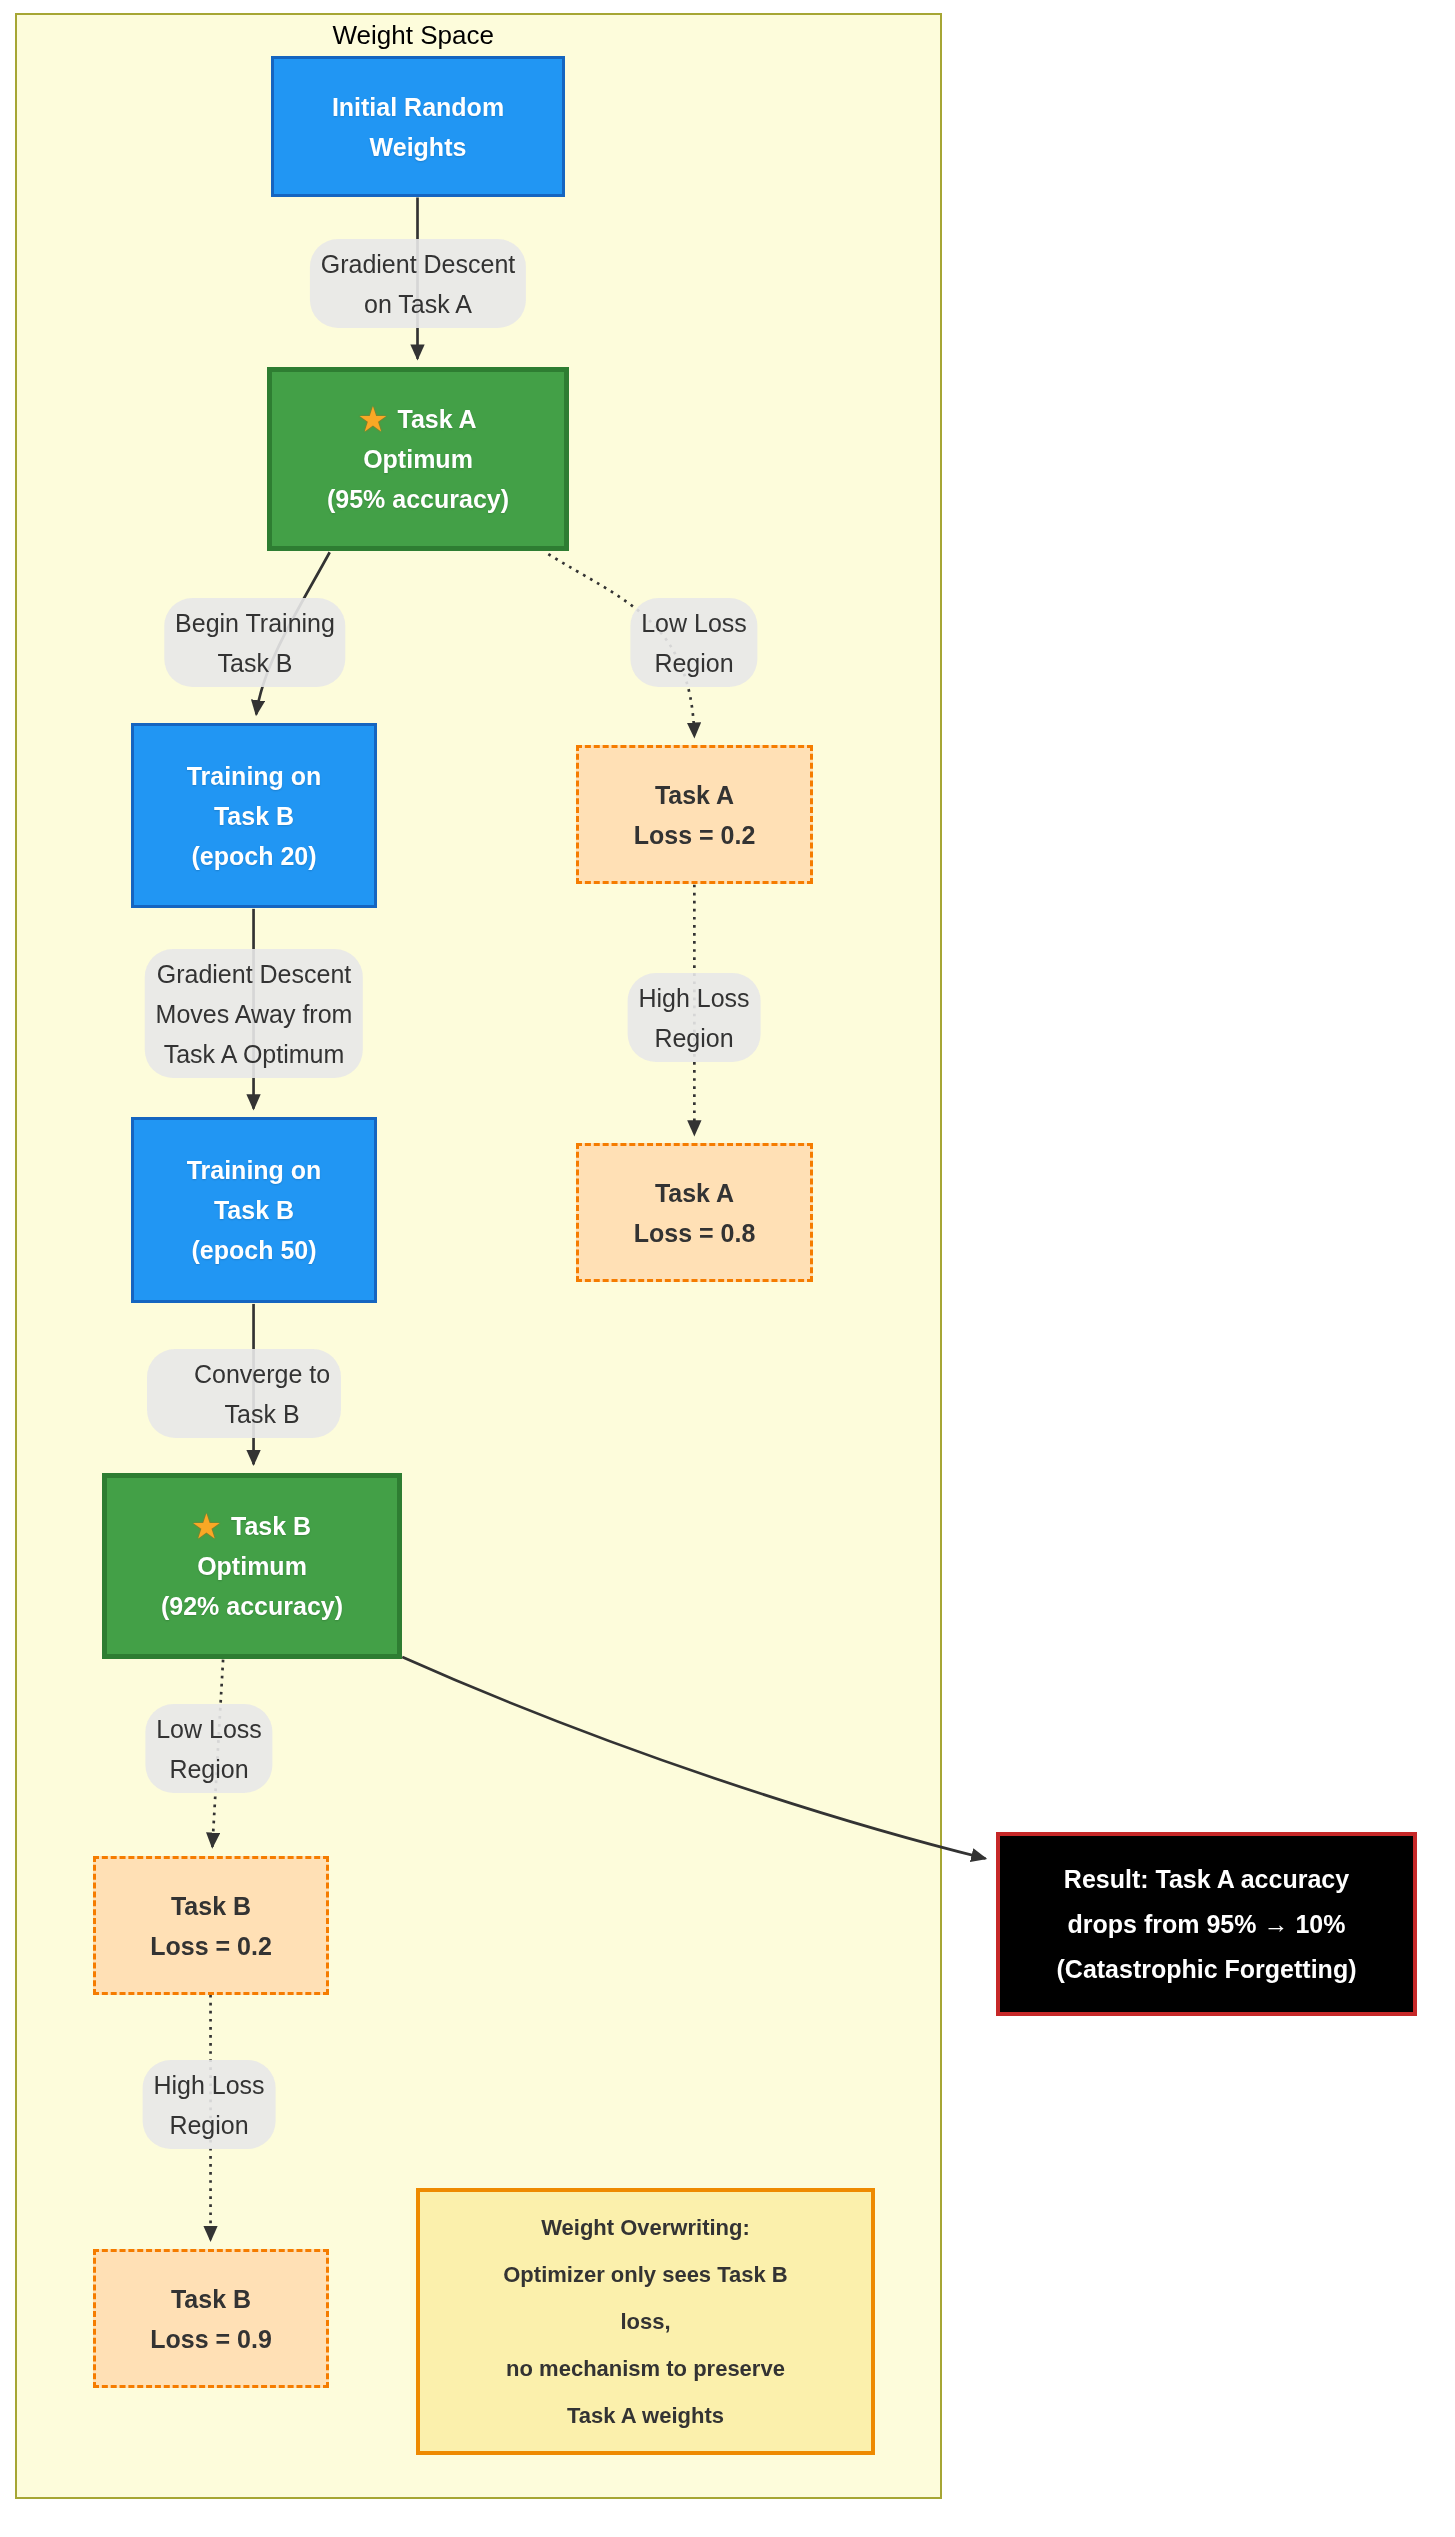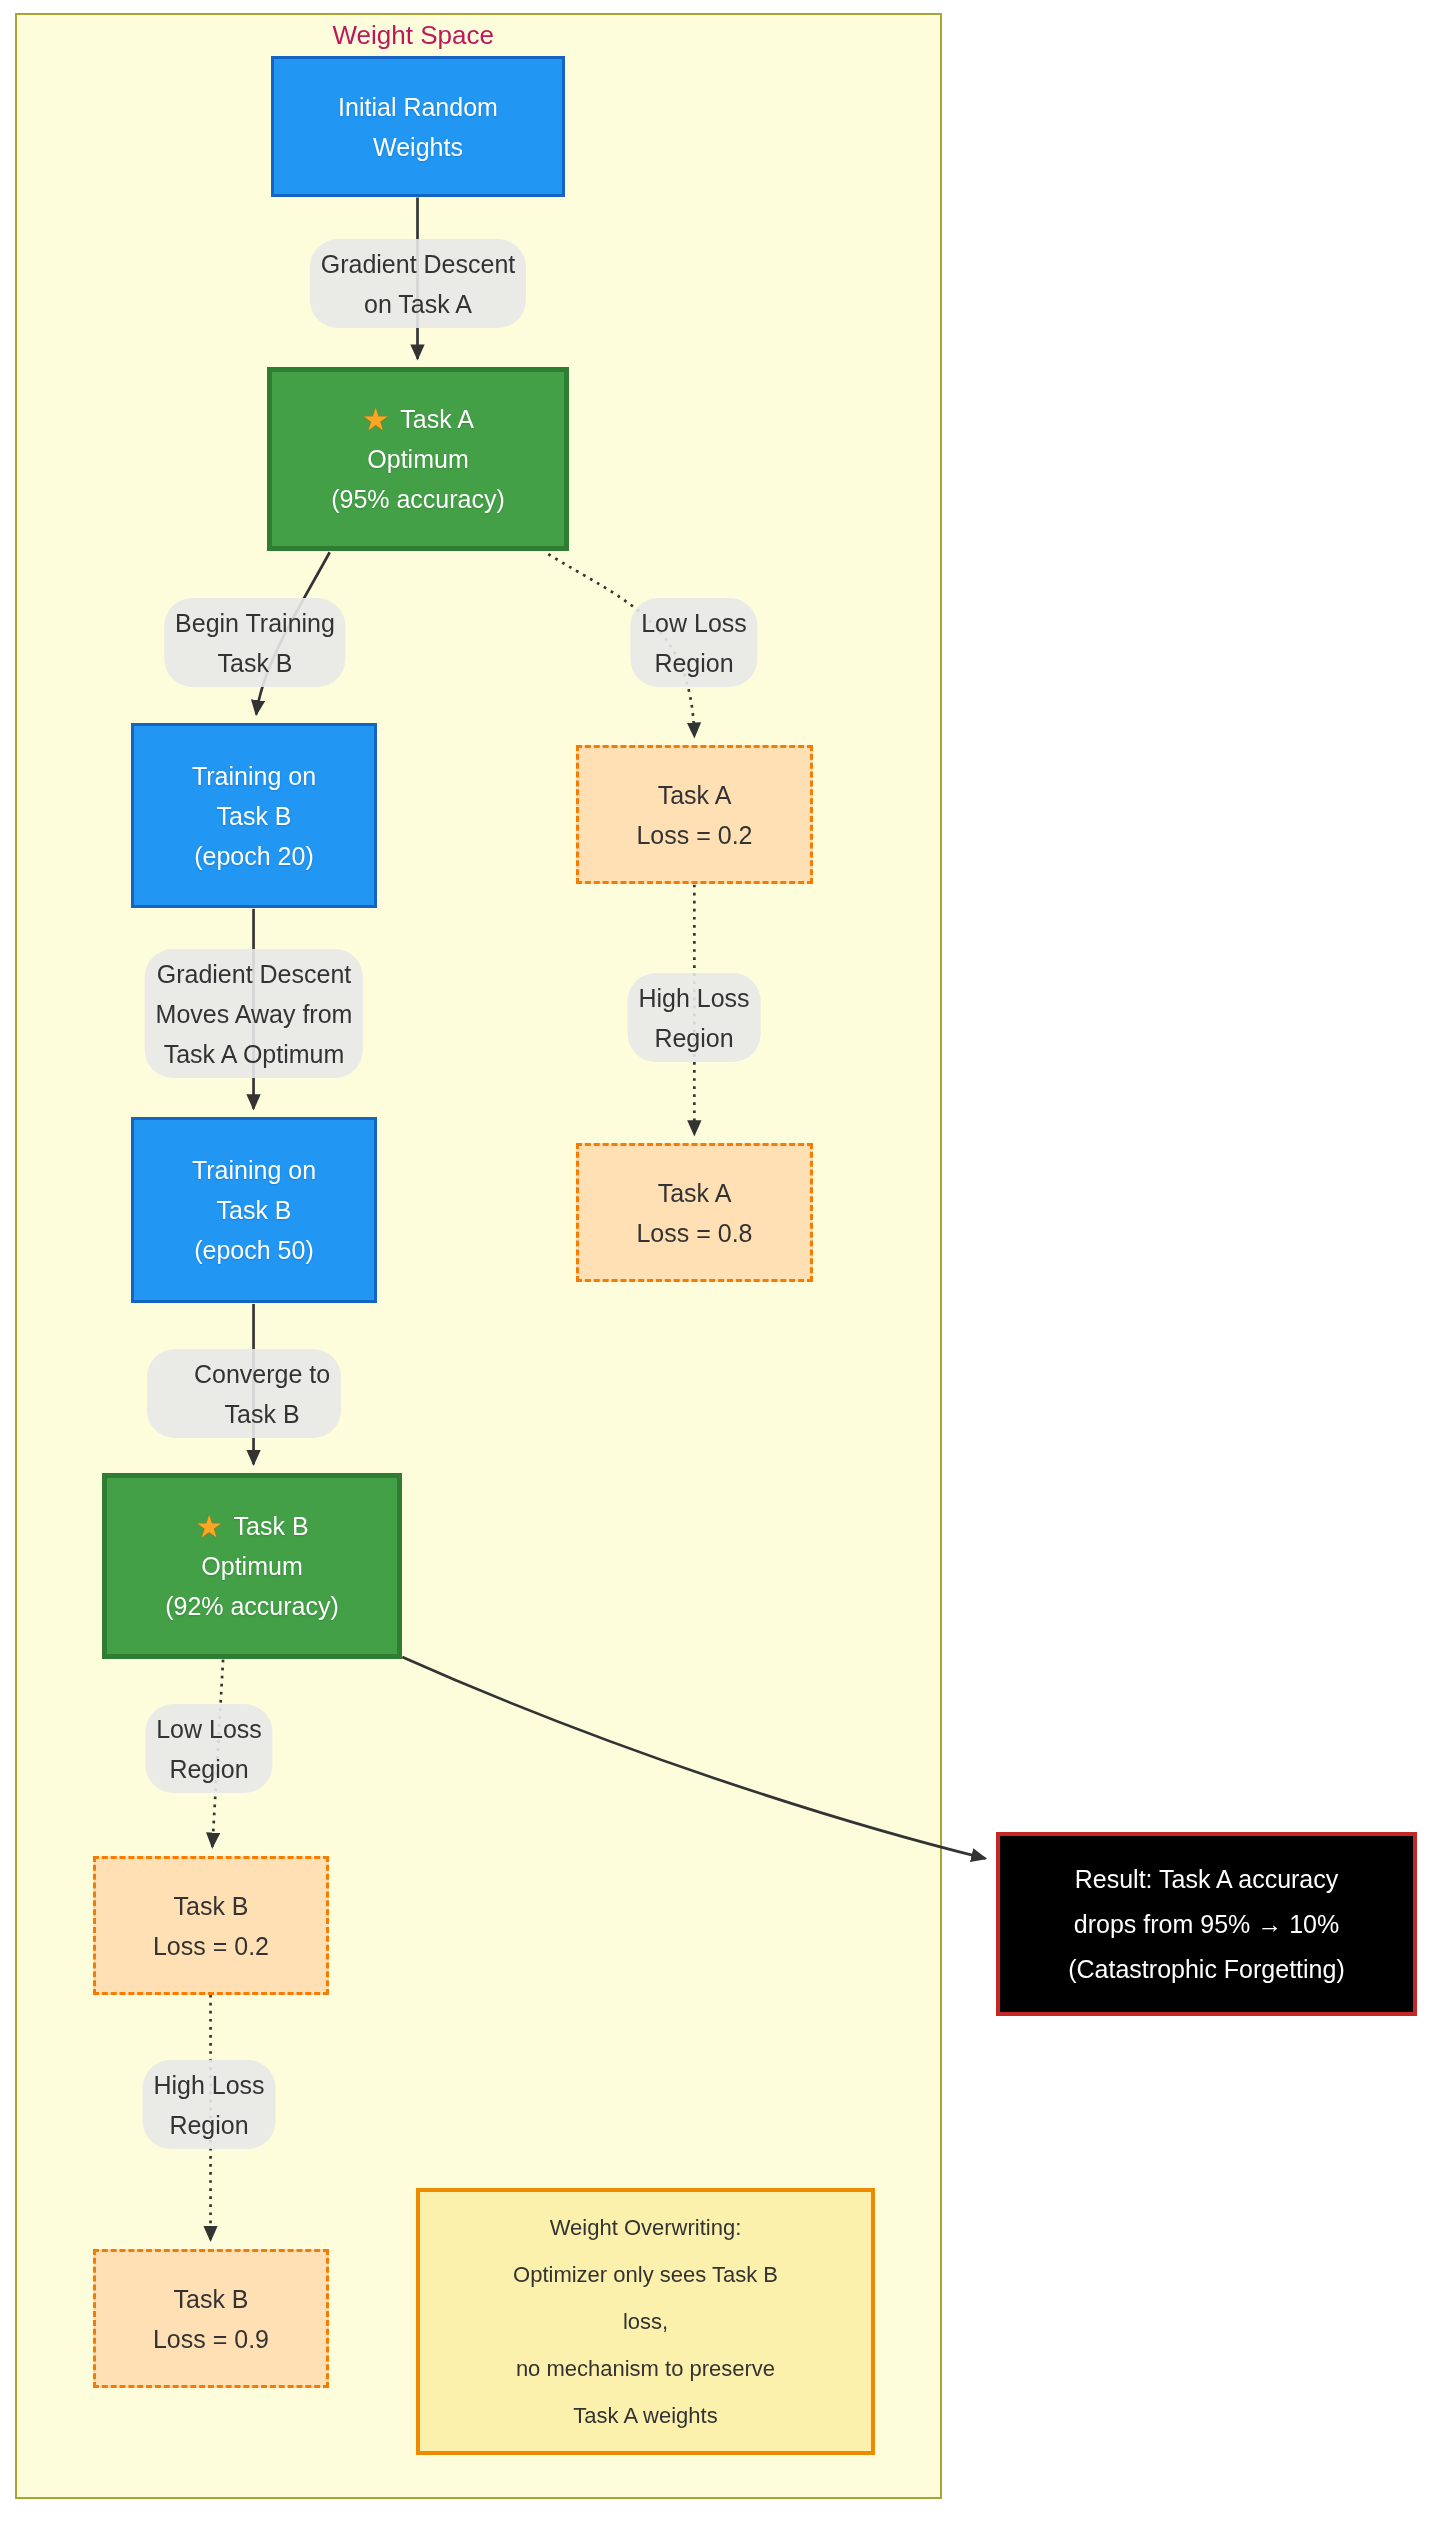--- a/index.html
+++ b/index.html
@@ -16,30 +16,30 @@
     left:15.2px;top:13.4px;width:927px;height:2486px;
     background:#FDFCDB;
     border:2.7px solid #A6A634;
     box-sizing:border-box;
   }
   .cluster-title{
     position:absolute;
     left:15.2px;top:20px;width:796px;
     text-align:center;
     font-size:26px;
-    color:#be185d;
+    color:#000000;
   }
   svg.edges{position:absolute;left:0;top:0;width:1455px;height:2538px;}
   .node{
     position:absolute;
     box-sizing:border-box;
     display:flex;flex-direction:column;
     align-items:center;justify-content:center;
     text-align:center;
-    font-size:25px;line-height:40px;
+    font-size:25px;line-height:40px;font-weight:bold;
   }
   .node .row{display:flex;align-items:center;justify-content:center;gap:10.8px;}
   .blue{
     background:#2196F3;border:3.6px solid #1565C0;color:#ffffff;
     text-shadow:0 0.9px 1.8px rgba(0,0,0,0.15);
   }
   .green{
     background:#43A047;border:5.4px solid #2E7D32;color:#ffffff;
     text-shadow:0 0.9px 1.8px rgba(0,0,0,0.15);
   }

